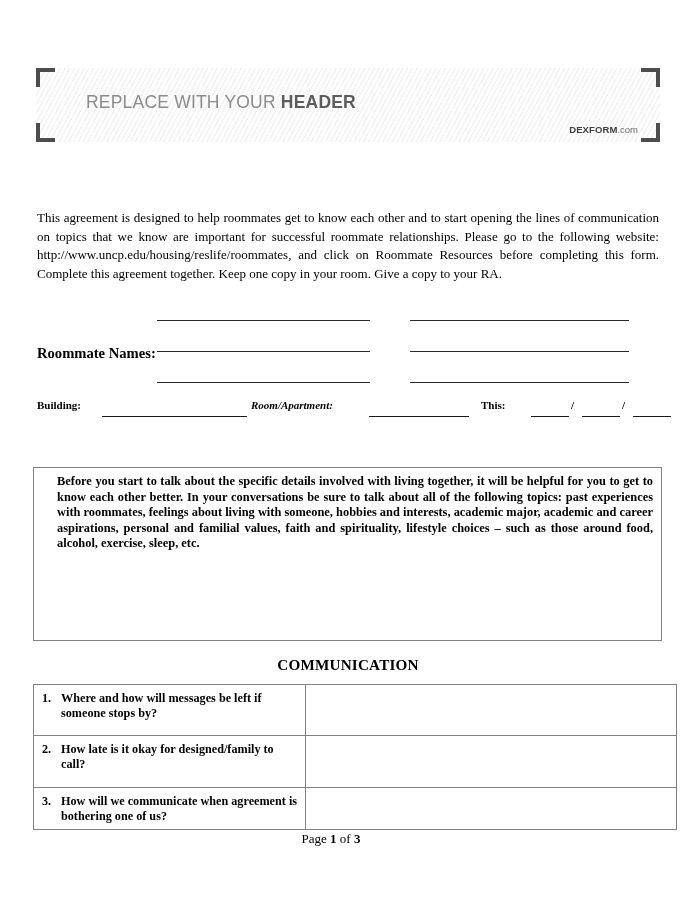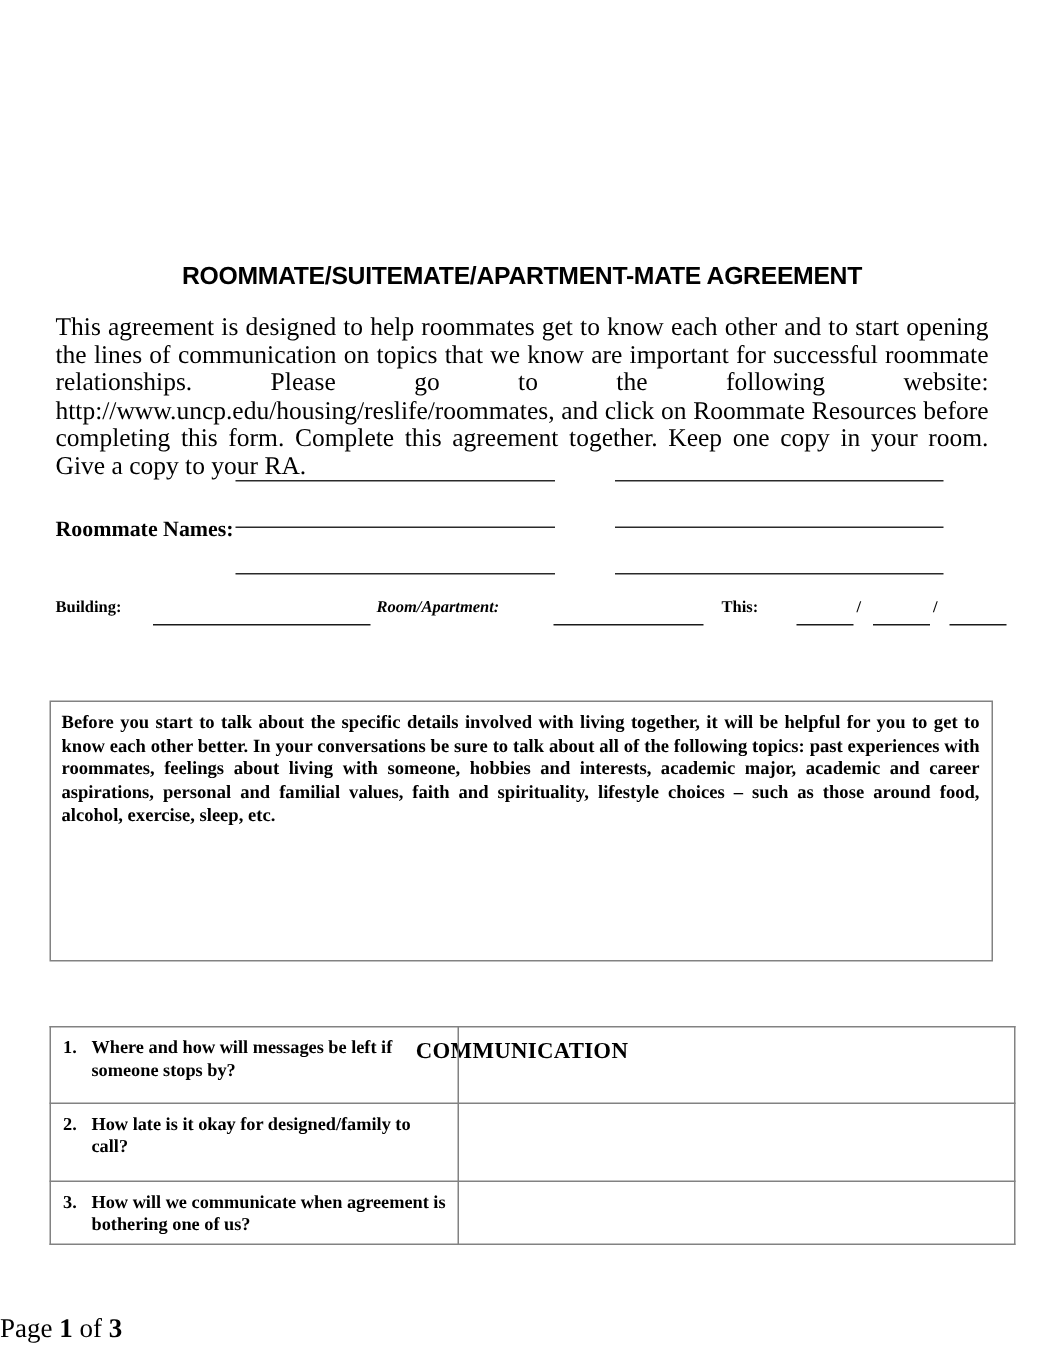--- a/index.html
+++ b/index.html
@@ -102,21 +102,21 @@
     font-size: 16.5px;
     letter-spacing: -0.2px;
   }
 
   
   .intro {
     position: absolute;
     left: 37px;
     top: 209px;
     width: 622px;
-    font-size: 17px;
+    font-size: 13px;
     line-height: 18.6px;
     text-align: justify;
   }
 
   
   .names-block {
     position: absolute;
     left: 37px;
     top: 305px;
     width: 622px;
@@ -172,32 +172,33 @@
   .section-heading {
     position: absolute;
     left: 0;
     width: 696px;
     text-align: center;
     font-weight: bold;
     font-size: 15.2px;
     letter-spacing: 0.2px;
   }
   .sh-ice  { top: 441px; }
-  .sh-comm { top: 692px; }
+  .sh-comm { top: 656px; }
 
   
   .ice-box {
     position: absolute;
     left: 33px;
     top: 467px;
     width: 629px;
     height: 174px;
     border: 1px solid #828282;
     box-sizing: border-box;
     background: #ffffff;
+    padding-left: 16px;
   }
   .ice-text {
     padding: 6px 8px 0 7px;
     font-weight: bold;
     font-size: 12.4px;
     line-height: 15.6px;
     text-align: justify;
   }
 
   
@@ -237,33 +238,41 @@
   .row-h1 { height: 51px; }
   .row-h2 { height: 52px; }
   .row-h3 { height: 34px; }
 
   
   .footer {
     position: absolute;
     left: 0;
     top: 831px;
     width: 662px;
-    text-align: left;
-    font-size: 18px;
-    margin-top: 44px;
+    text-align: center;
+    font-size: 13px;
   }
   .footer b { font-weight: bold; }
 </style>
 </head>
 <body>
 
 <div class="page">
 
-
-  <div class="doc-title">ROOMMATE/SUITEMATE/APARTMENT-MATE AGREEMENT</div>
+  <div class="header-banner">
+    <div class="banner-stripes"></div>
+    <div class="corner tl"></div>
+    <div class="corner bl"></div>
+    <div class="corner tr"></div>
+    <div class="corner br"></div>
+    <div class="header-title"><span>REPLACE WITH YOUR </span><b>HEADER</b></div>
+    <div class="dexform"><span class="brand">DEXFORM</span><span class="tld">.com</span>
+    </div>
+  </div>
+
 
   <div class="intro">This agreement is designed to help roommates get to know each other and to start opening the lines of communication on topics that we know are important for successful roommate relationships.  Please go to the following website: http://www.uncp.edu/housing/reslife/roommates, and click on Roommate Resources before completing this form.  Complete this agreement together.  Keep one copy in your room.  Give a copy to your RA.</div>
 
   <div class="names-block">
     <div class="names-label">Roommate Names:</div>
     <div class="blank-line nl-left r1"></div>
     <div class="blank-line nl-right r1"></div>
     <div class="blank-line nl-left r2"></div>
     <div class="blank-line nl-right r2"></div>
     <div class="blank-line nl-left r3"></div>

